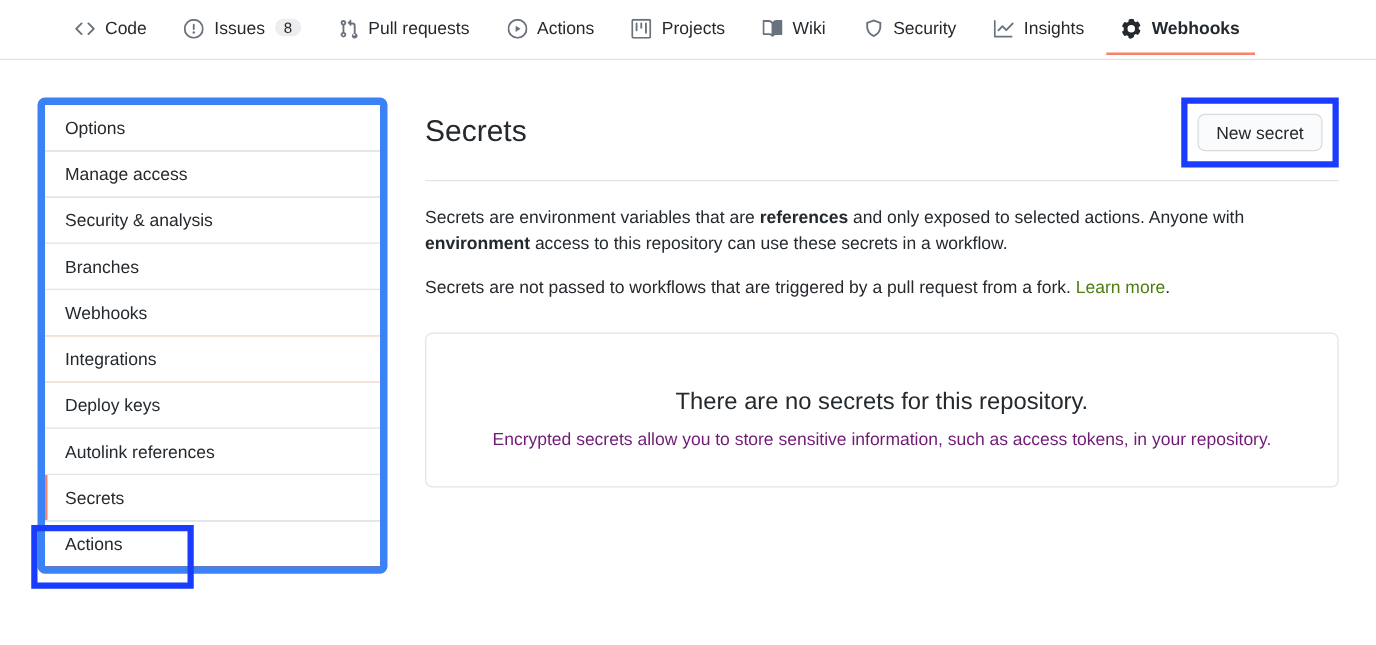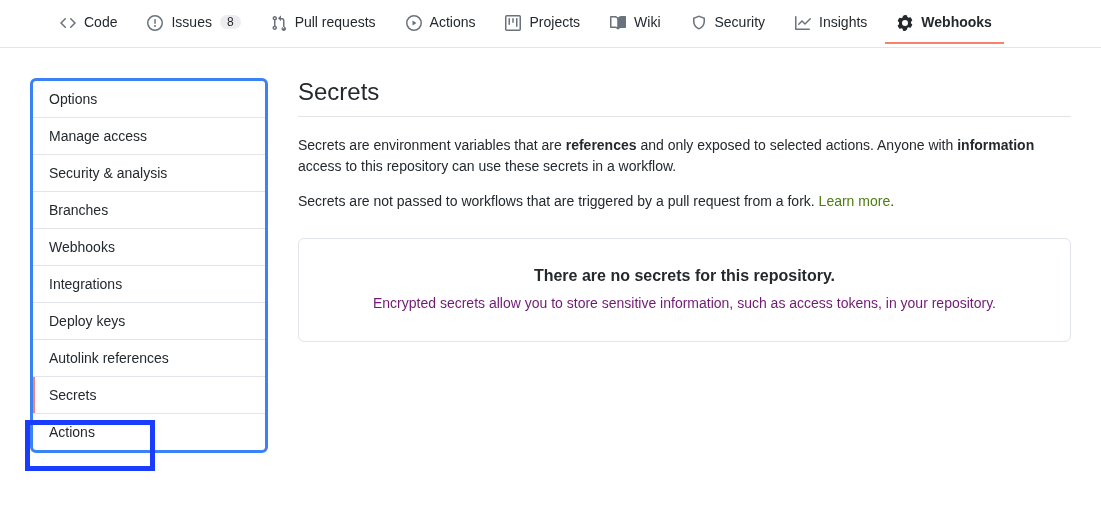--- a/index.html
+++ b/index.html
@@ -44,23 +44,23 @@
     font-size: 12px;
     font-weight: 500;
   }
   .page {
     display: flex;
     padding: 30px 30px 30px 30px;
     gap: 30px;
     align-items: flex-start;
   }
   .sidebar {
-    width: 238px;
+    width: 280px;
     flex: none;
-    border: 3px solid #3b82f6;
+    border: 6px solid #3b82f6;
     border-radius: 6px;
     overflow: hidden;
     background: #c2410c;
   }
   .sidebar .item {
     padding: 10px 16px;
     border-bottom: 1px solid #e1e4e8;
     font-size: 14px;
     color: #24292e;
     cursor: pointer;
@@ -107,21 +107,21 @@
   .desc { color: #24292e; line-height: 1.5; margin: 0 0 14px; }
   .desc b { font-weight: 600; }
   .desc a { color: #4d7c0f; text-decoration: none; }
   .blankslate {
     border: 1px solid #e1e4e8;
     border-radius: 6px;
     padding: 28px 24px 30px;
     text-align: center;
     margin-top: 26px;
   }
-  .blankslate h3 { margin: 0 0 10px; font-size: 16px; font-weight: 700; }
+  .blankslate h3 { margin: 16px 0 10px; font-size: 19px; font-weight: 400; }
   .blankslate p { margin: 0; color: #701a75; font-size: 14px; }
   .hl-sidebar {
     position: absolute;
     border: 5px solid #1a3cff;
     left: 25px;
     top: 420px;
     width: 130px;
     height: 51px;
     pointer-events: none;
   }
@@ -216,24 +216,27 @@
     <div class="item"><span>Integrations</span></div>
     <div class="item"><span>Deploy keys</span></div>
     <div class="item"><span>Autolink references</span></div>
     <div class="item active"><span>Secrets</span></div>
     <div class="item"><span>Actions</span></div>
   </nav>
 
   <main class="main">
     <div class="main-header">
       <h1>Secrets</h1>
+      <span class="hl-button-wrap">
+        <button class="btn">New secret</button>
+      </span>
     </div>
 
     <p class="desc">
-      <span>Secrets are environment variables that are </span><b>references</b><span> and only exposed to selected actions. Anyone with </span><b>information</b><span> access to this repository can use these secrets in a workflow.</span>
+      <span>Secrets are environment variables that are </span><b>references</b><span> and only exposed to selected actions. Anyone with </span><b>environment</b><span> access to this repository can use these secrets in a workflow.</span>
     </p>
     <p class="desc">
       <span>Secrets are not passed to workflows that are triggered by a pull request from a fork. </span><a href="#">Learn more</a><span>.</span>
     </p>
 
     <div class="blankslate">
       <h3>There are no secrets for this repository.</h3>
       <p>Encrypted secrets allow you to store sensitive information, such as access tokens, in your repository.</p>
     </div>
   </main>

